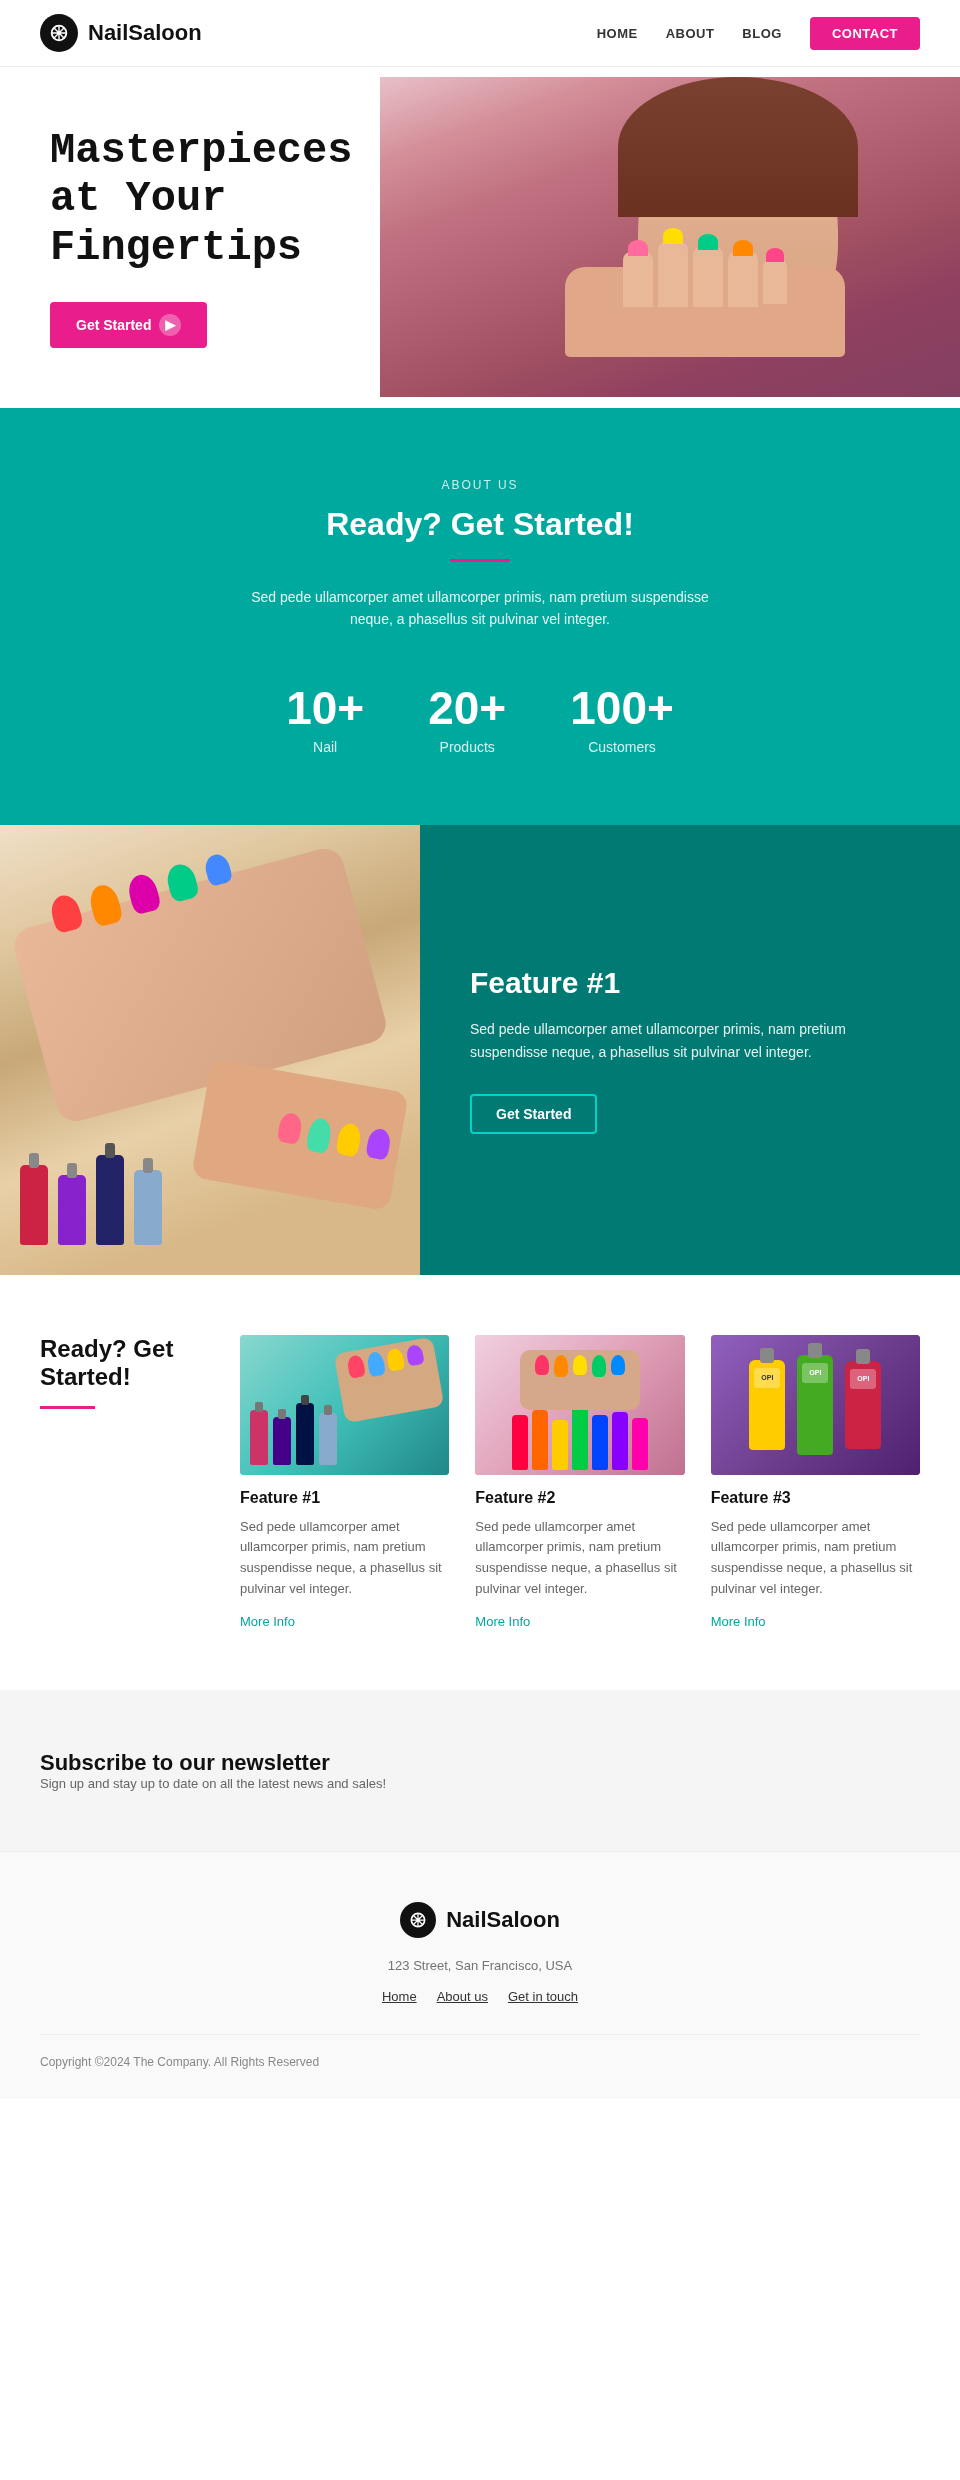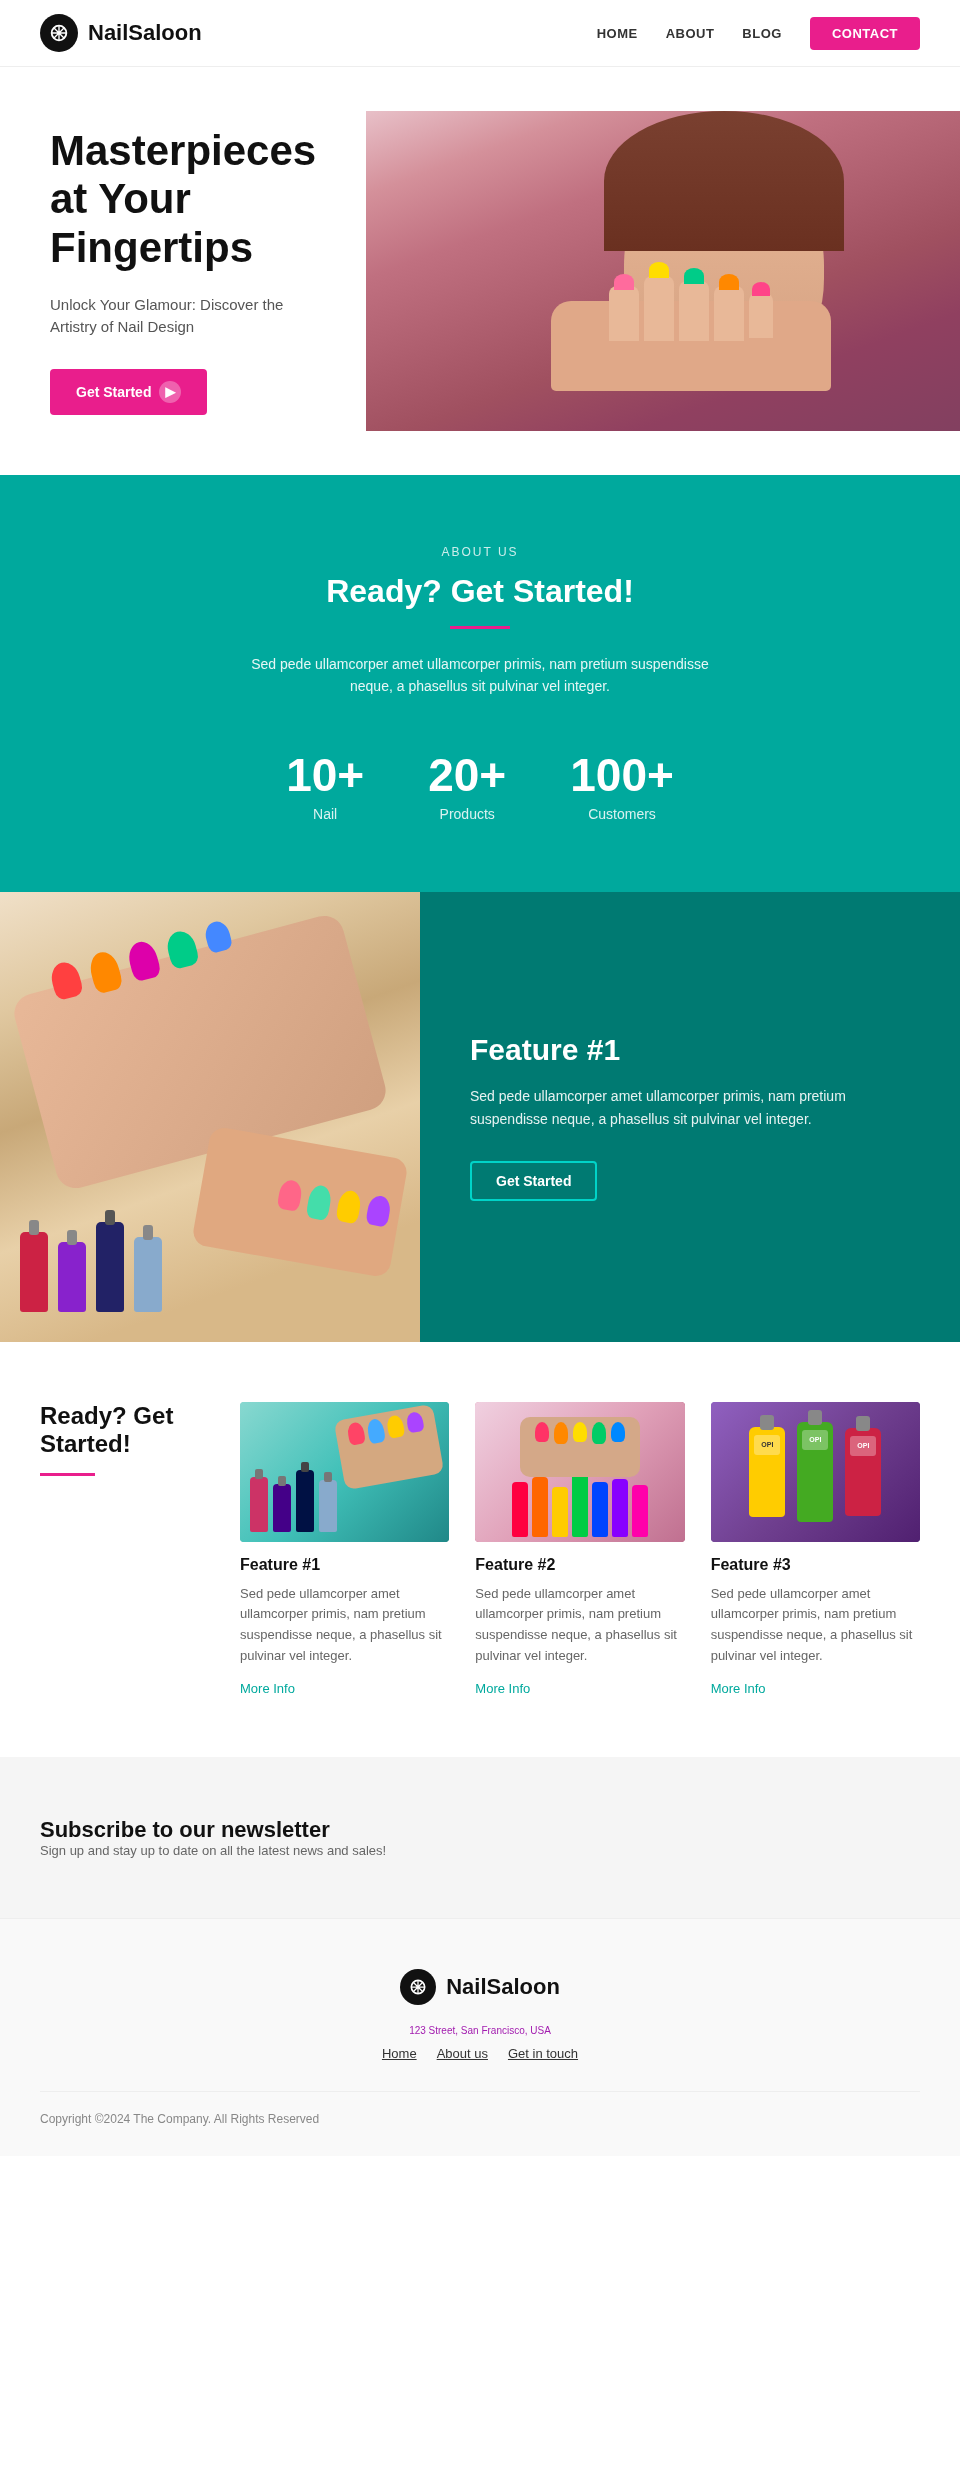--- a/index.html
+++ b/index.html
@@ -64,21 +64,22 @@
     .hero-text {
       flex: 1;
       padding: 60px 50px 60px 50px;
       max-width: 380px;
     }
     .hero-title {
       font-size: 42px;
       font-weight: 800;
       color: #111;
       line-height: 1.15;
-      margin-bottom: 22px;
+      margin-bottom: 30px;
+      font-family: Liberation Mono, monospace;
     }
     .hero-subtitle {
       font-size: 15px;
       color: #555;
       margin-bottom: 30px;
       line-height: 1.5;
     }
     .hero-btn {
       display: inline-flex;
       align-items: center;
@@ -343,23 +344,23 @@
       border-radius: 50%;
       display: flex; align-items: center; justify-content: center;
     }
     .footer-company {
       font-size: 13px;
       font-weight: 700;
       color: #111;
       margin-bottom: 4px;
     }
     .footer-address {
-      font-size: 10px;
-      color: #a21caf;
-      margin-bottom: 10px;
+      font-size: 13px;
+      color: #737373;
+      margin-bottom: 16px;
     }
     .footer-links {
       display: flex;
       justify-content: center;
       gap: 20px;
       margin-bottom: 30px;
     }
     .footer-link {
       font-size: 13px;
       color: #333;
@@ -390,21 +391,20 @@
     <a class="nav-link" href="#">HOME</a>
     <a class="nav-link" href="#">ABOUT</a>
     <a class="nav-link" href="#">BLOG</a>
     <a class="nav-contact-btn" href="#">CONTACT</a>
   </div>
 </nav>
 
 <section class="hero">
   <div class="hero-text">
     <h1 class="hero-title">Masterpieces at Your Fingertips</h1>
-    <p class="hero-subtitle">Unlock Your Glamour: Discover the Artistry of Nail Design</p>
     <button class="hero-btn">
       <span>Get Started</span>
       <span class="arrow">▶</span>
     </button>
   </div>
   <div class="hero-image">
 
     <div style="width:100%;height:100%;background:linear-gradient(160deg,#e8c0c8 0%,#d4909a 15%,#c07080 30%,#b06070 45%,#a05060 60%,#904060 75%,#804060 100%);position:relative;">
 
       <div style="position:absolute;top:30px;left:55%;transform:translateX(-50%);width:200px;height:250px;background:linear-gradient(180deg,#e8b898 0%,#d4a080 100%);border-radius:50% 50% 45% 45%;"></div>

